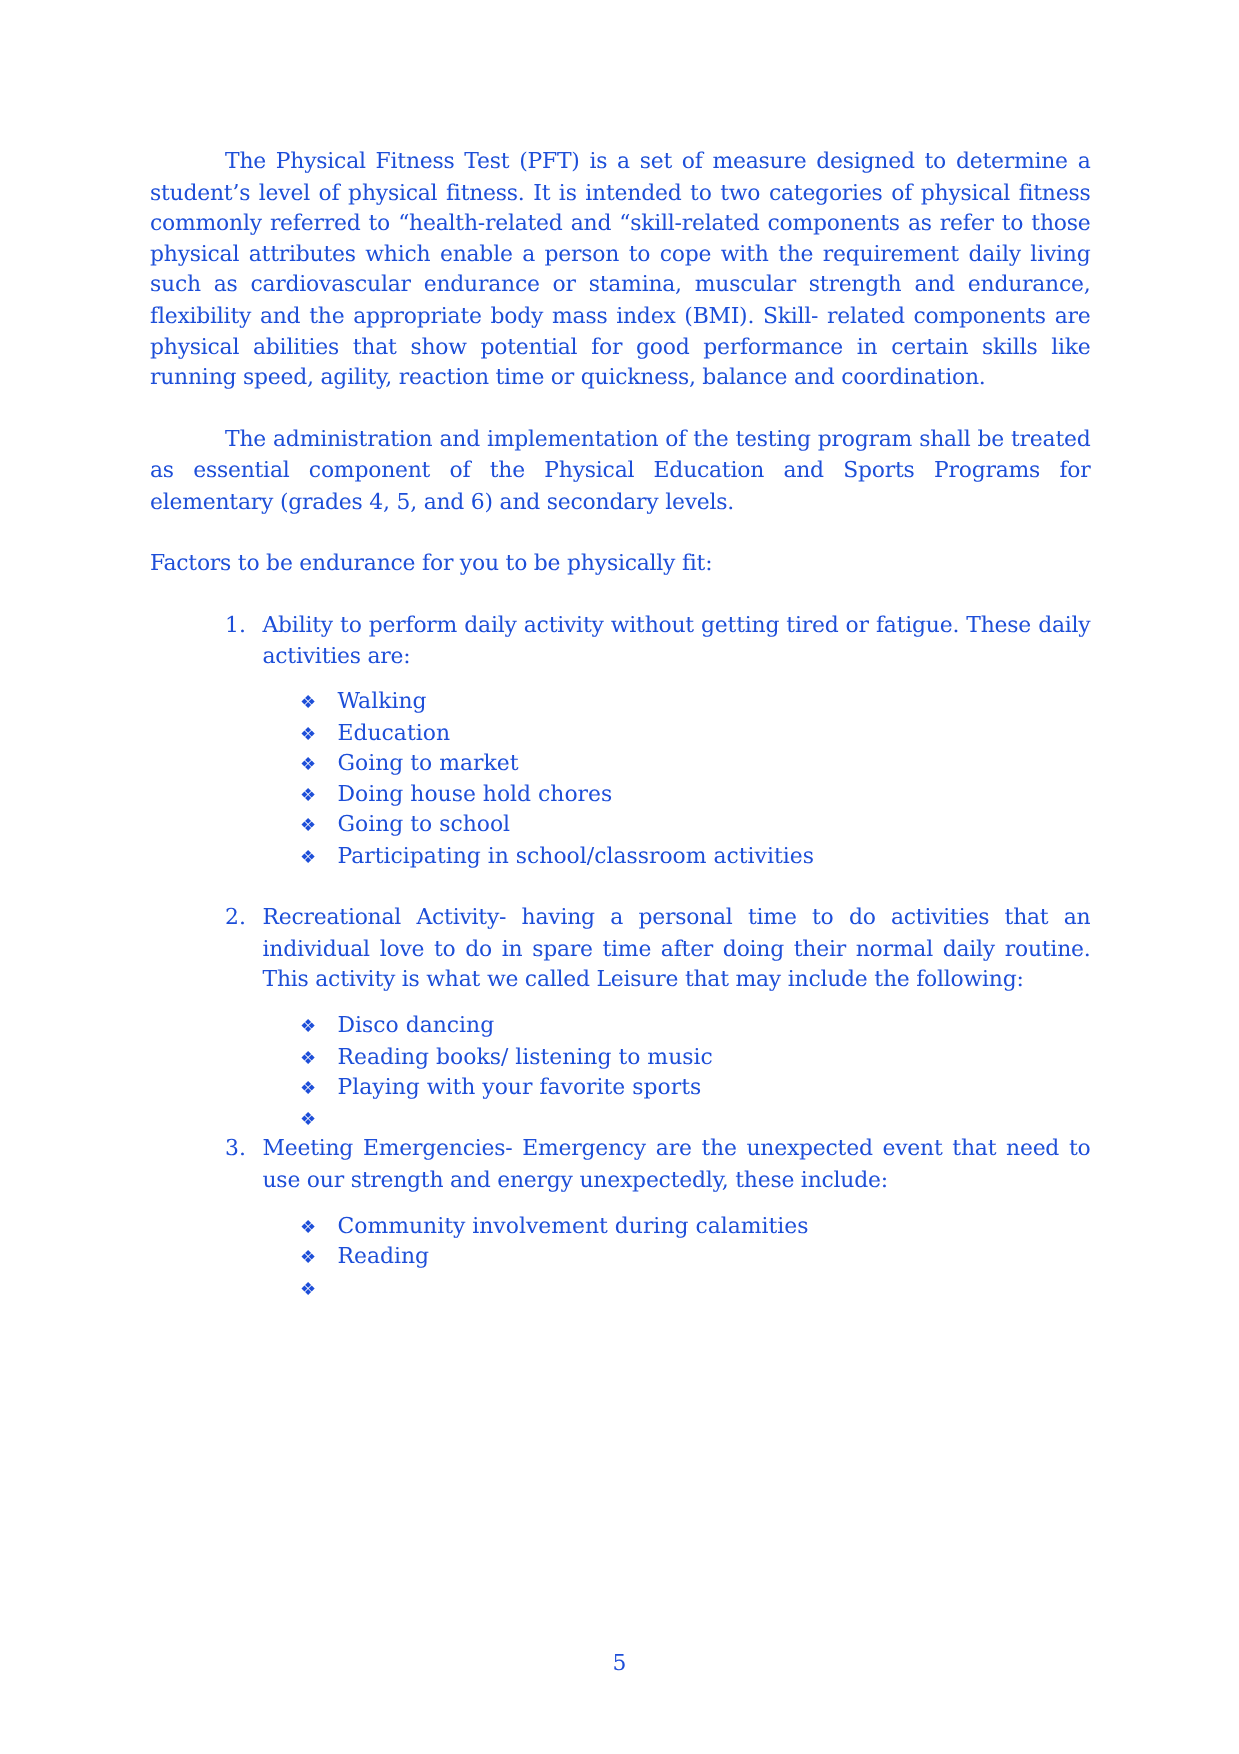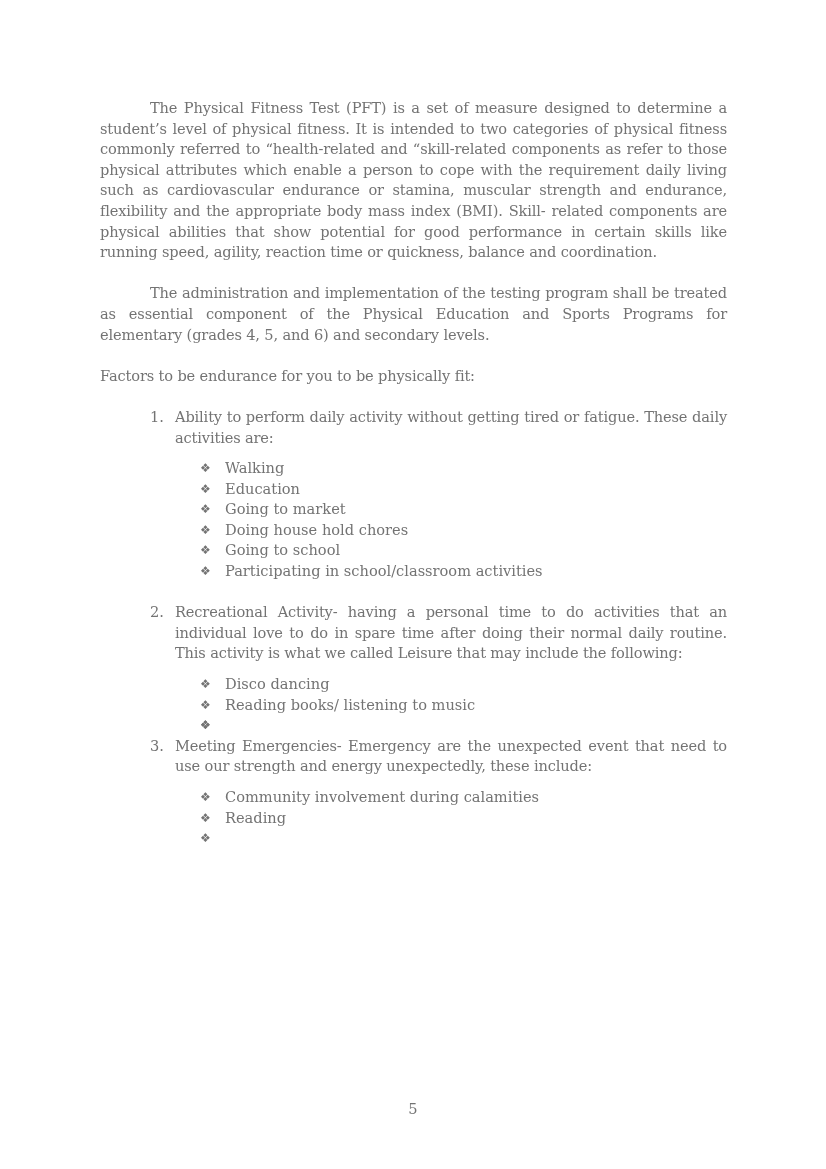--- a/index.html
+++ b/index.html
@@ -1,19 +1,19 @@
 <!DOCTYPE html>
 <html><head>
   <meta charset="utf-8">
   <style>
     html, body { margin: 0; padding: 0; background: #ffffff; }
     body { width: 826px; height: 1169px; position: relative; overflow: hidden; }
     .page {
       position: absolute; left: 0; top: 0; width: 826px; height: 845px; background: #fff;
-      font-family: "DejaVu Serif", serif; color: #737373;
+      font-family: "DejaVu Serif", serif; color: #1d4ed8;
     }
     .content { position: absolute; left: 100px; top: 98px; width: 627px; }
     p { margin: 0; font-size: 14.6px; line-height: 20.6px; text-align: justify; letter-spacing: -0.15px; }
     .indent { text-indent: 50px; }
     .para1 { margin-bottom: 20.6px; }
     .para2 { margin-bottom: 20.6px; }
     .factors { margin-bottom: 20.6px; }
     ol { list-style: none; margin: 0; padding: 0; }
     .num-item { position: relative; padding-left: 75px; margin-bottom: 20.6px; }
     .num-item .num { position: absolute; left: 50px; top: 0; font-size: 14.6px; line-height: 20.6px; }
@@ -45,21 +45,21 @@
           <li><span class="bullet">❖</span><span>Participating in school/classroom activities</span></li>
         </ul>
       </li>
 
       <li class="num-item">
         <span class="num">2.</span>
         <div class="item-text">Recreational Activity- having a personal time to do activities that an individual love to do in spare time after doing their normal daily routine. This activity is what we called Leisure that may include the following:</div>
         <ul>
           <li><span class="bullet">❖</span><span>Disco dancing</span></li>
           <li><span class="bullet">❖</span><span>Reading books/ listening to music</span></li>
-          <li><span class="bullet">❖</span></li>
+          <li><span class="bullet">❖</span><span>Playing with your favorite sports</span></li>
           <li><span class="bullet">❖</span></li>
         </ul>
       </li>
 
       <li class="num-item">
         <span class="num">3.</span>
         <div class="item-text">Meeting Emergencies- Emergency are the unexpected event that need to use our strength and energy unexpectedly, these include:</div>
         <ul>
           <li><span class="bullet">❖</span><span>Community involvement during calamities</span></li>
           <li><span class="bullet">❖</span><span>Reading</span></li>

